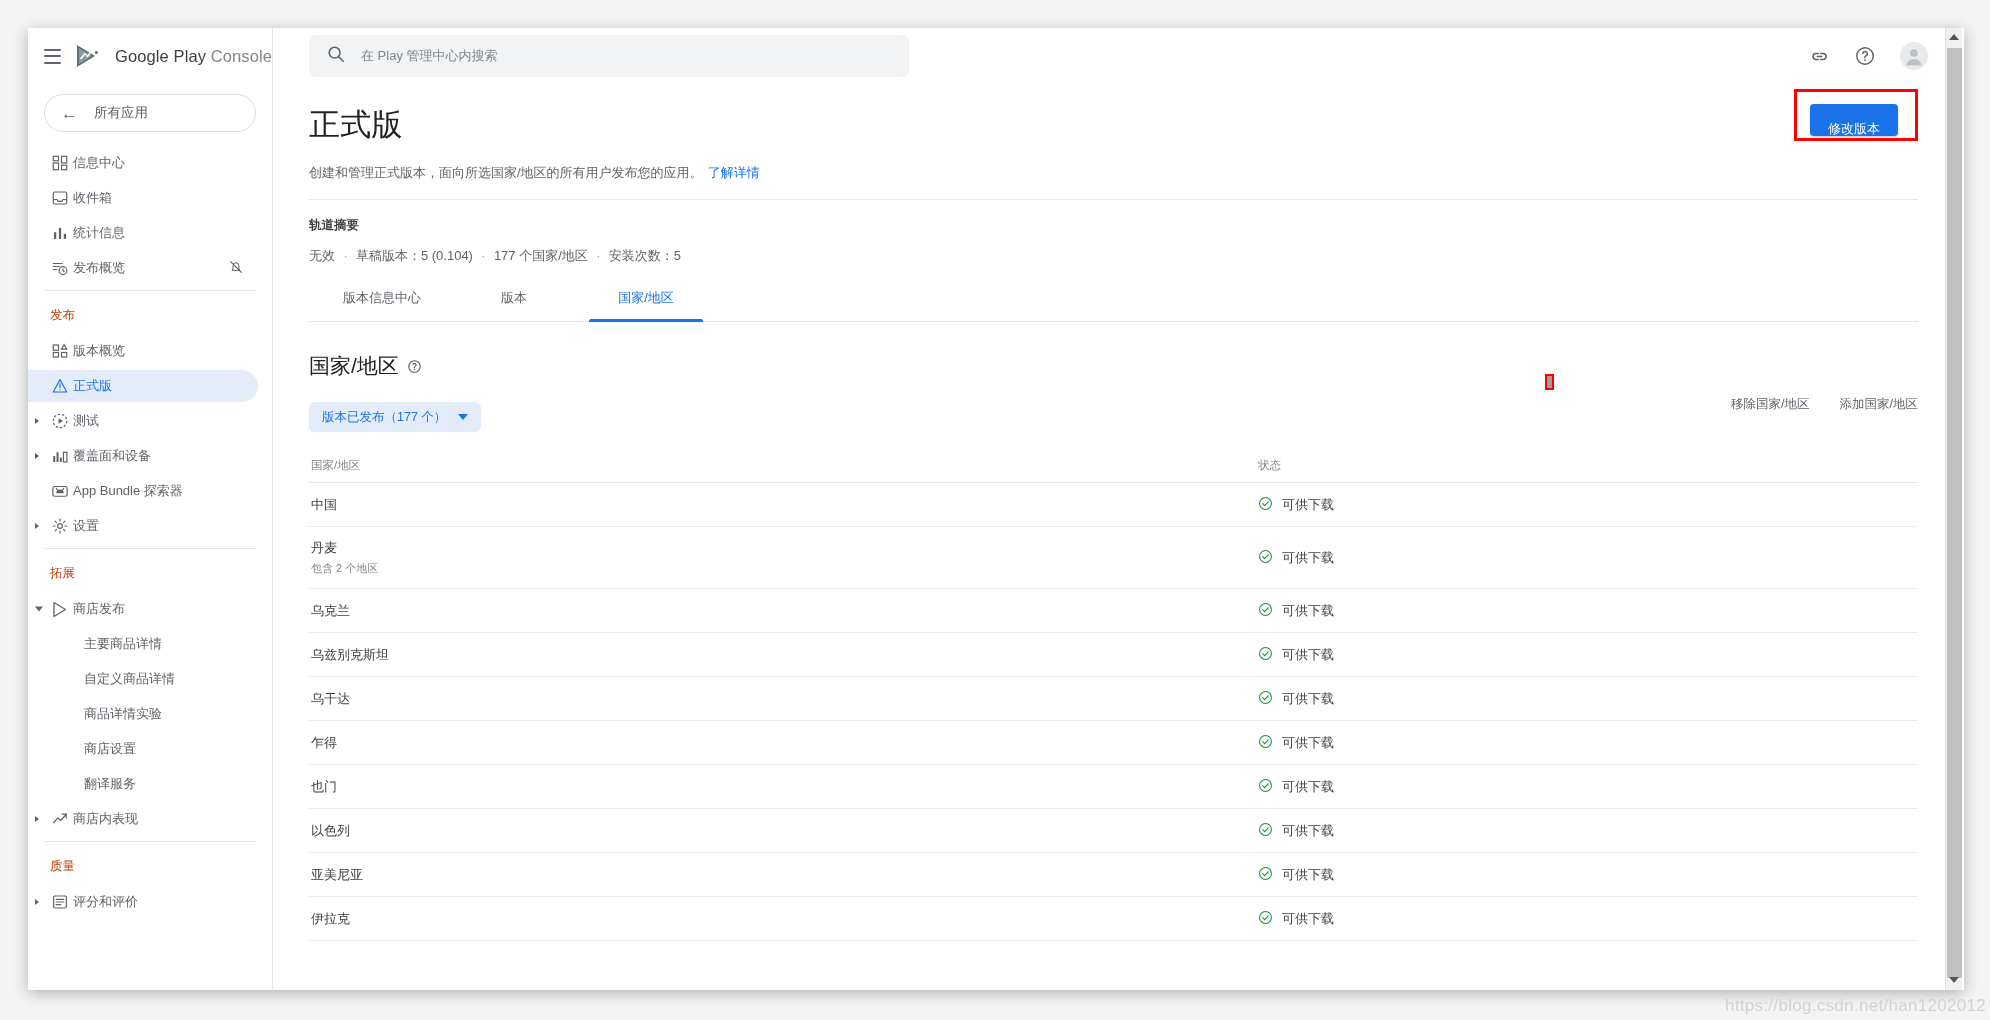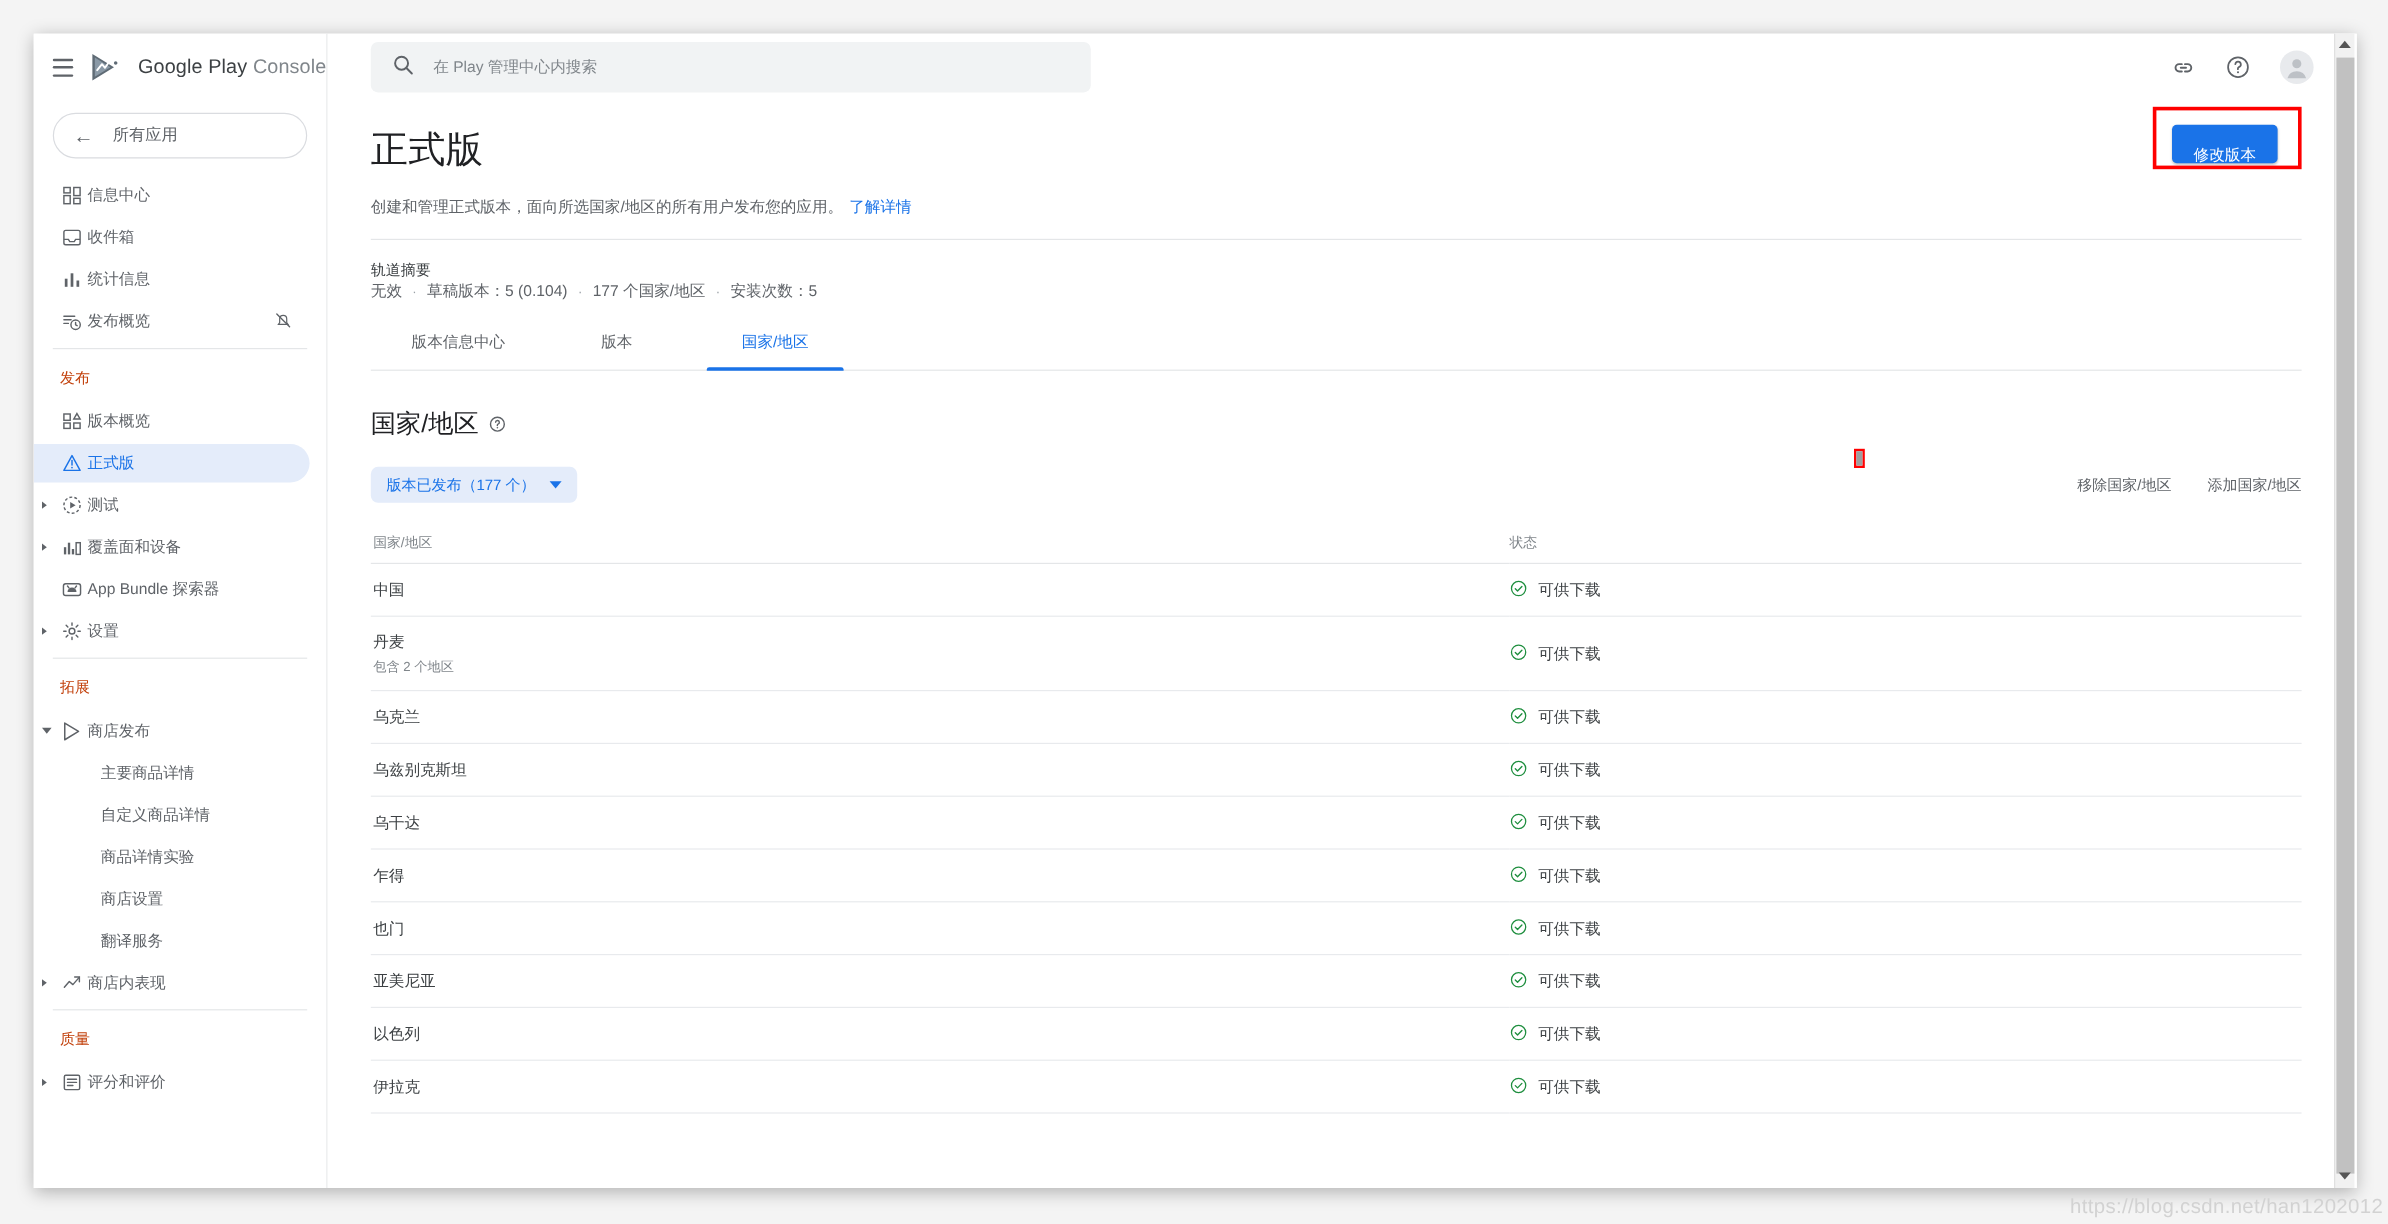--- a/index.html
+++ b/index.html
@@ -142,22 +142,22 @@
   h1.page-title {
     font-size: 31px; font-weight: 400; color: #202124;
     padding-top: 20px; letter-spacing: .2px;
   }
   .page-sub {
     font-size: 13px; color: #5f6368; margin-top: 18px;
   }
   .page-sub a { color: #1a73e8; text-decoration: none; margin-left: 5px; }
   .hr-light { height:1px; background:#e4e6e8; margin: 17px 46px 0 0; }
 
-  .summary-title { font-size: 12.5px; color: #3c4043; margin-top: 17px; font-weight: 400; }
-  .summary-line { font-size: 13px; color: #5f6368; }
+  .summary-title { font-size: 12.5px; color: #3c4043; margin-top: 17px; font-weight: 700; }
+  .summary-line { font-size: 13px; color: #5f6368; margin-top: 13px; }
   .summary-line .dot { color:#9aa0a6; padding: 0 5px; font-size:11px; }
 
   .tabs { display: flex; gap: 0; margin-top: 24px; border-bottom: 1px solid #e4e6e8; margin-right: 46px; }
   .tab {
     font-size: 13px; color: #5f6368;
     padding: 0 0 14px 0;
     width: 114px; text-align: center;
     cursor: pointer; position: relative;
   }
   .tab:first-child { margin-left: 16px; }
@@ -651,35 +651,35 @@
                     <span><svg width="15" height="15" viewBox="0 0 24 24">
                         <circle cx="12" cy="12" r="9.5" stroke="#1e8e3e" stroke-width="1.7" fill="none"></circle>
                         <path d="M7.6 12.3l3 3 5.8-6" stroke="#1e8e3e" stroke-width="1.8" fill="none" stroke-linecap="round" stroke-linejoin="round"></path>
                       </svg></span>
                     <span class="txt">可供下载</span>
                   </span>
                 </td>
               </tr>
               <tr>
                 <td class="c1">
+                  <div>以色列</div>
+                </td>
+                <td class="c2">
+                  <span class="status-cell">
+                    <span><svg width="15" height="15" viewBox="0 0 24 24">
+                        <circle cx="12" cy="12" r="9.5" stroke="#1e8e3e" stroke-width="1.7" fill="none"></circle>
+                        <path d="M7.6 12.3l3 3 5.8-6" stroke="#1e8e3e" stroke-width="1.8" fill="none" stroke-linecap="round" stroke-linejoin="round"></path>
+                      </svg></span>
+                    <span class="txt">可供下载</span>
+                  </span>
+                </td>
+              </tr>
+              <tr>
+                <td class="c1">
                   <div>亚美尼亚</div>
-                </td>
-                <td class="c2">
-                  <span class="status-cell">
-                    <span><svg width="15" height="15" viewBox="0 0 24 24">
-                        <circle cx="12" cy="12" r="9.5" stroke="#1e8e3e" stroke-width="1.7" fill="none"></circle>
-                        <path d="M7.6 12.3l3 3 5.8-6" stroke="#1e8e3e" stroke-width="1.8" fill="none" stroke-linecap="round" stroke-linejoin="round"></path>
-                      </svg></span>
-                    <span class="txt">可供下载</span>
-                  </span>
-                </td>
-              </tr>
-              <tr>
-                <td class="c1">
-                  <div>以色列</div>
                 </td>
                 <td class="c2">
                   <span class="status-cell">
                     <span><svg width="15" height="15" viewBox="0 0 24 24">
                         <circle cx="12" cy="12" r="9.5" stroke="#1e8e3e" stroke-width="1.7" fill="none"></circle>
                         <path d="M7.6 12.3l3 3 5.8-6" stroke="#1e8e3e" stroke-width="1.8" fill="none" stroke-linecap="round" stroke-linejoin="round"></path>
                       </svg></span>
                     <span class="txt">可供下载</span>
                   </span>
                 </td>

